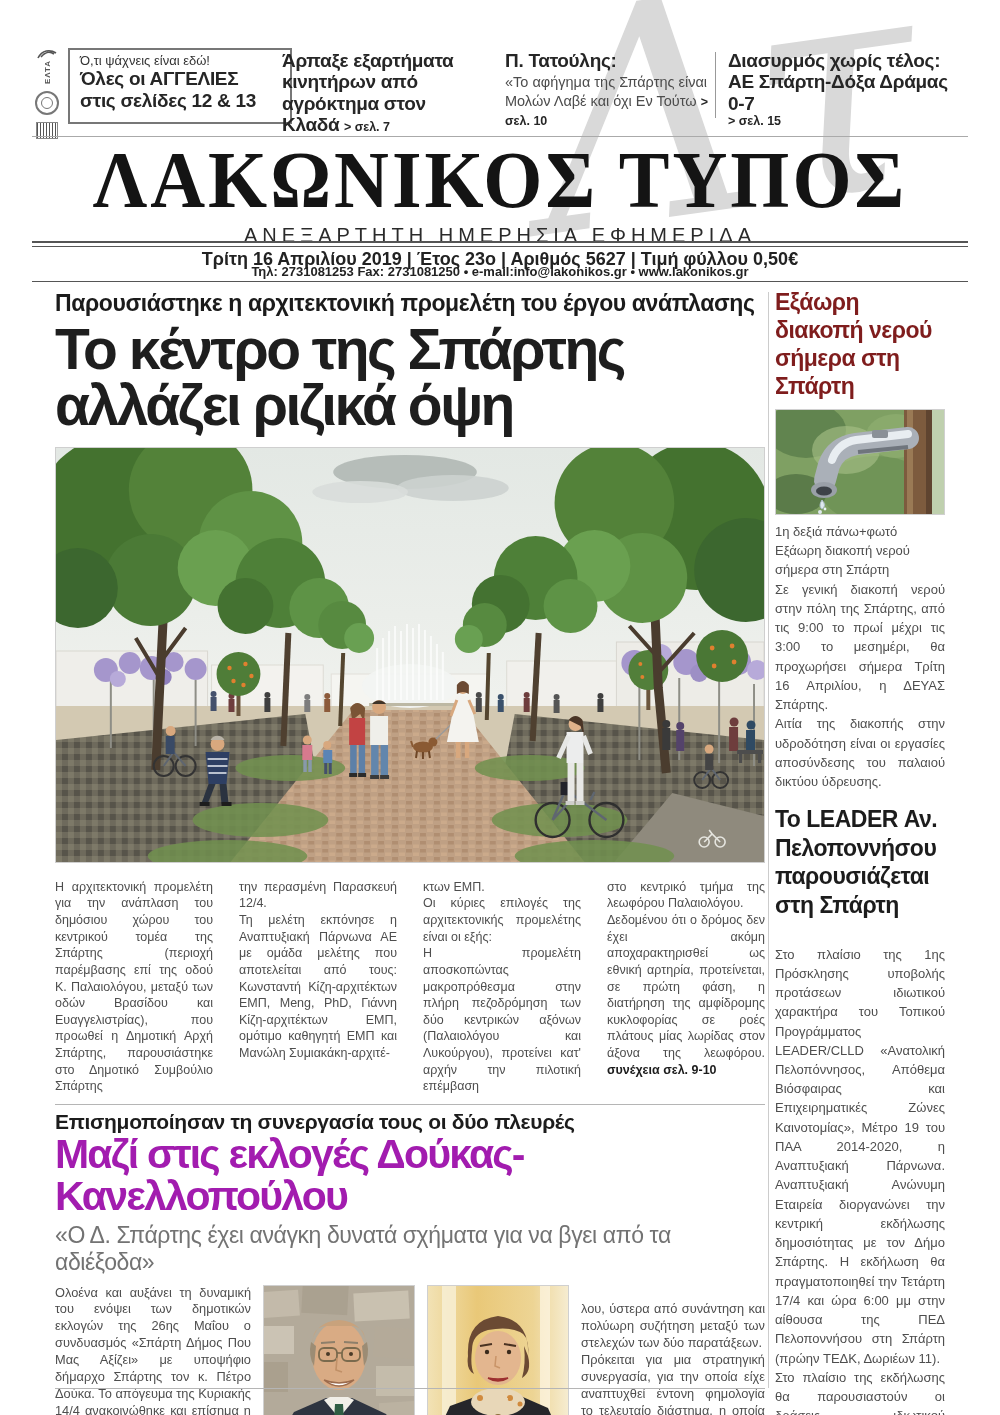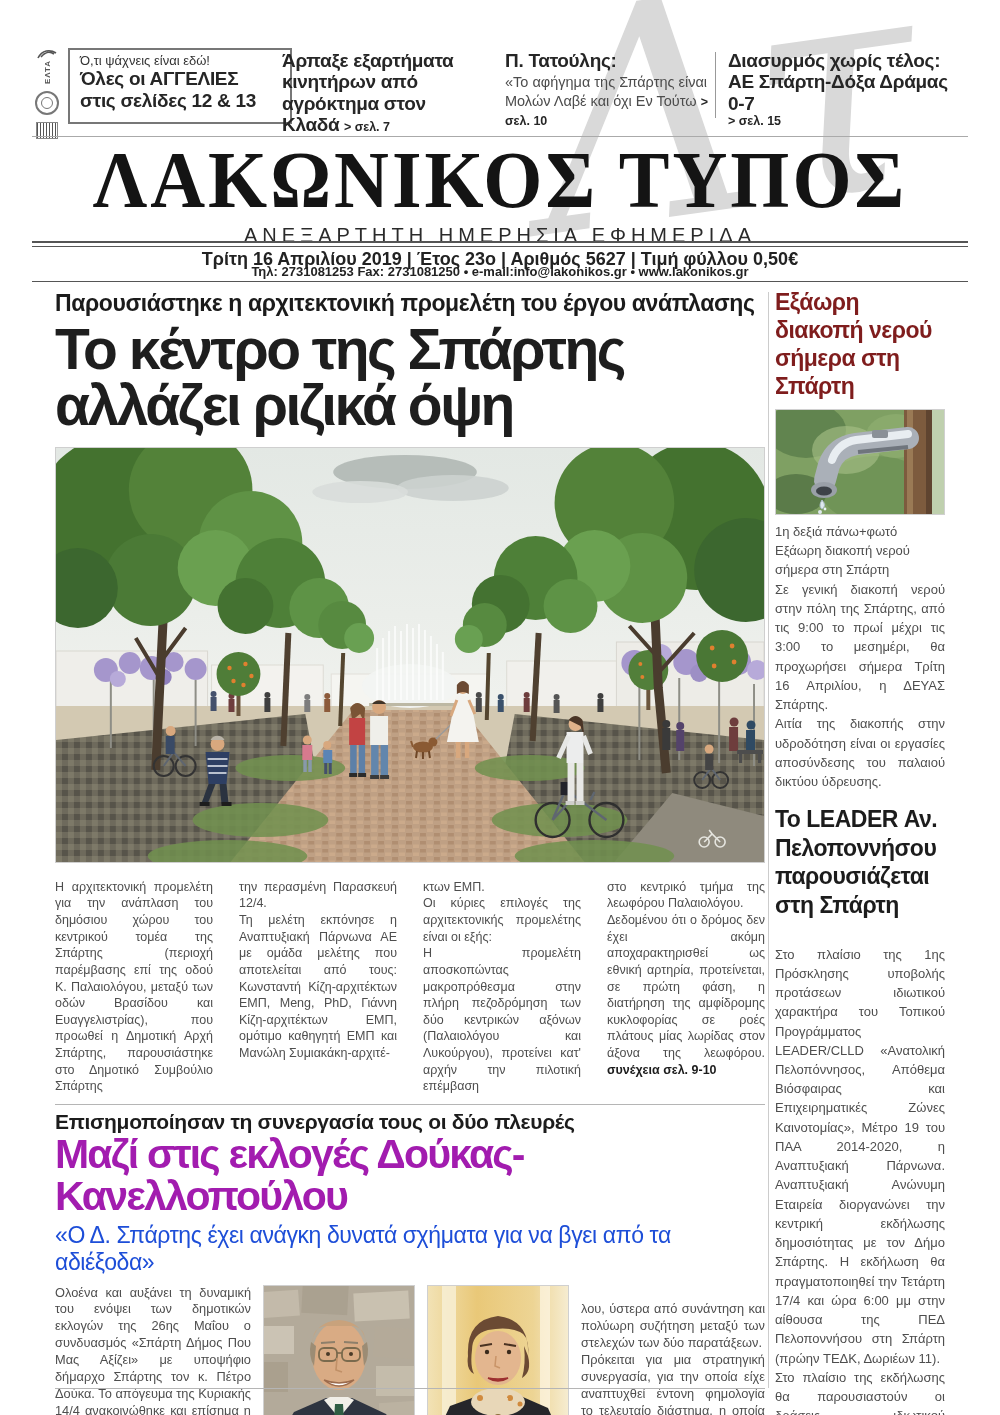--- a/index.html
+++ b/index.html
@@ -53,21 +53,21 @@
      letter-spacing:-2.5px;color:#1e1e1e;}
   .lead-photo{margin-top:13px;width:708px;height:414px;border:1px solid #cfcfcf;overflow:hidden;}
   .subhead1{margin-top:11px;font-size:27px;font-weight:bold;letter-spacing:-0.4px;color:#1b1b1b;}
   .bodyrow{margin-top:16px;display:flex;gap:26px;}
   .bodycol{flex:1;font-size:12.5px;line-height:1.33;color:#4e4e4e;text-align:justify;
      white-space:pre-line;}
   .cont{color:#1c1c1c;white-space:normal;}
   .rule-mid{margin-top:9px;border-top:1px solid #b5b5b5;}
   .kicker2{margin-top:5px;font-size:21px;font-weight:bold;letter-spacing:-0.3px;}
   .headline2{font-size:41px;font-weight:bold;letter-spacing:-1.8px;line-height:1.02;color:#a21caf;}
-  .subhead2{margin-top:4px;font-size:23px;letter-spacing:-0.4px;color:#1d4ed8;}
+  .subhead2{margin-top:4px;font-size:23px;letter-spacing:-0.4px;color:#737373;}
   .row2{margin-top:9px;display:flex;gap:12px;}
   .col2a{width:196px;font-size:12.8px;line-height:1.32;color:#4e4e4e;text-align:justify;white-space:pre-line;}
   .ph{border:1px solid #d0d0d0;}
   .p-photo{width:150px;height:163px;overflow:hidden;}
   .p-photo2{width:140px;height:163px;overflow:hidden;}
   .col2b{flex:1;font-size:12.8px;line-height:1.32;color:#4e4e4e;text-align:justify;white-space:pre-line;}
   .main-bottom-rule{position:absolute;left:55px;top:1388px;width:710px;border-top:1px solid #b5b5b5;z-index:2;}
   .vdiv-main{position:absolute;left:768px;top:292px;width:1px;height:1096px;background:#cccccc;z-index:2;}
   
   .sidebar{position:absolute;left:775px;top:288px;width:170px;z-index:2;}

